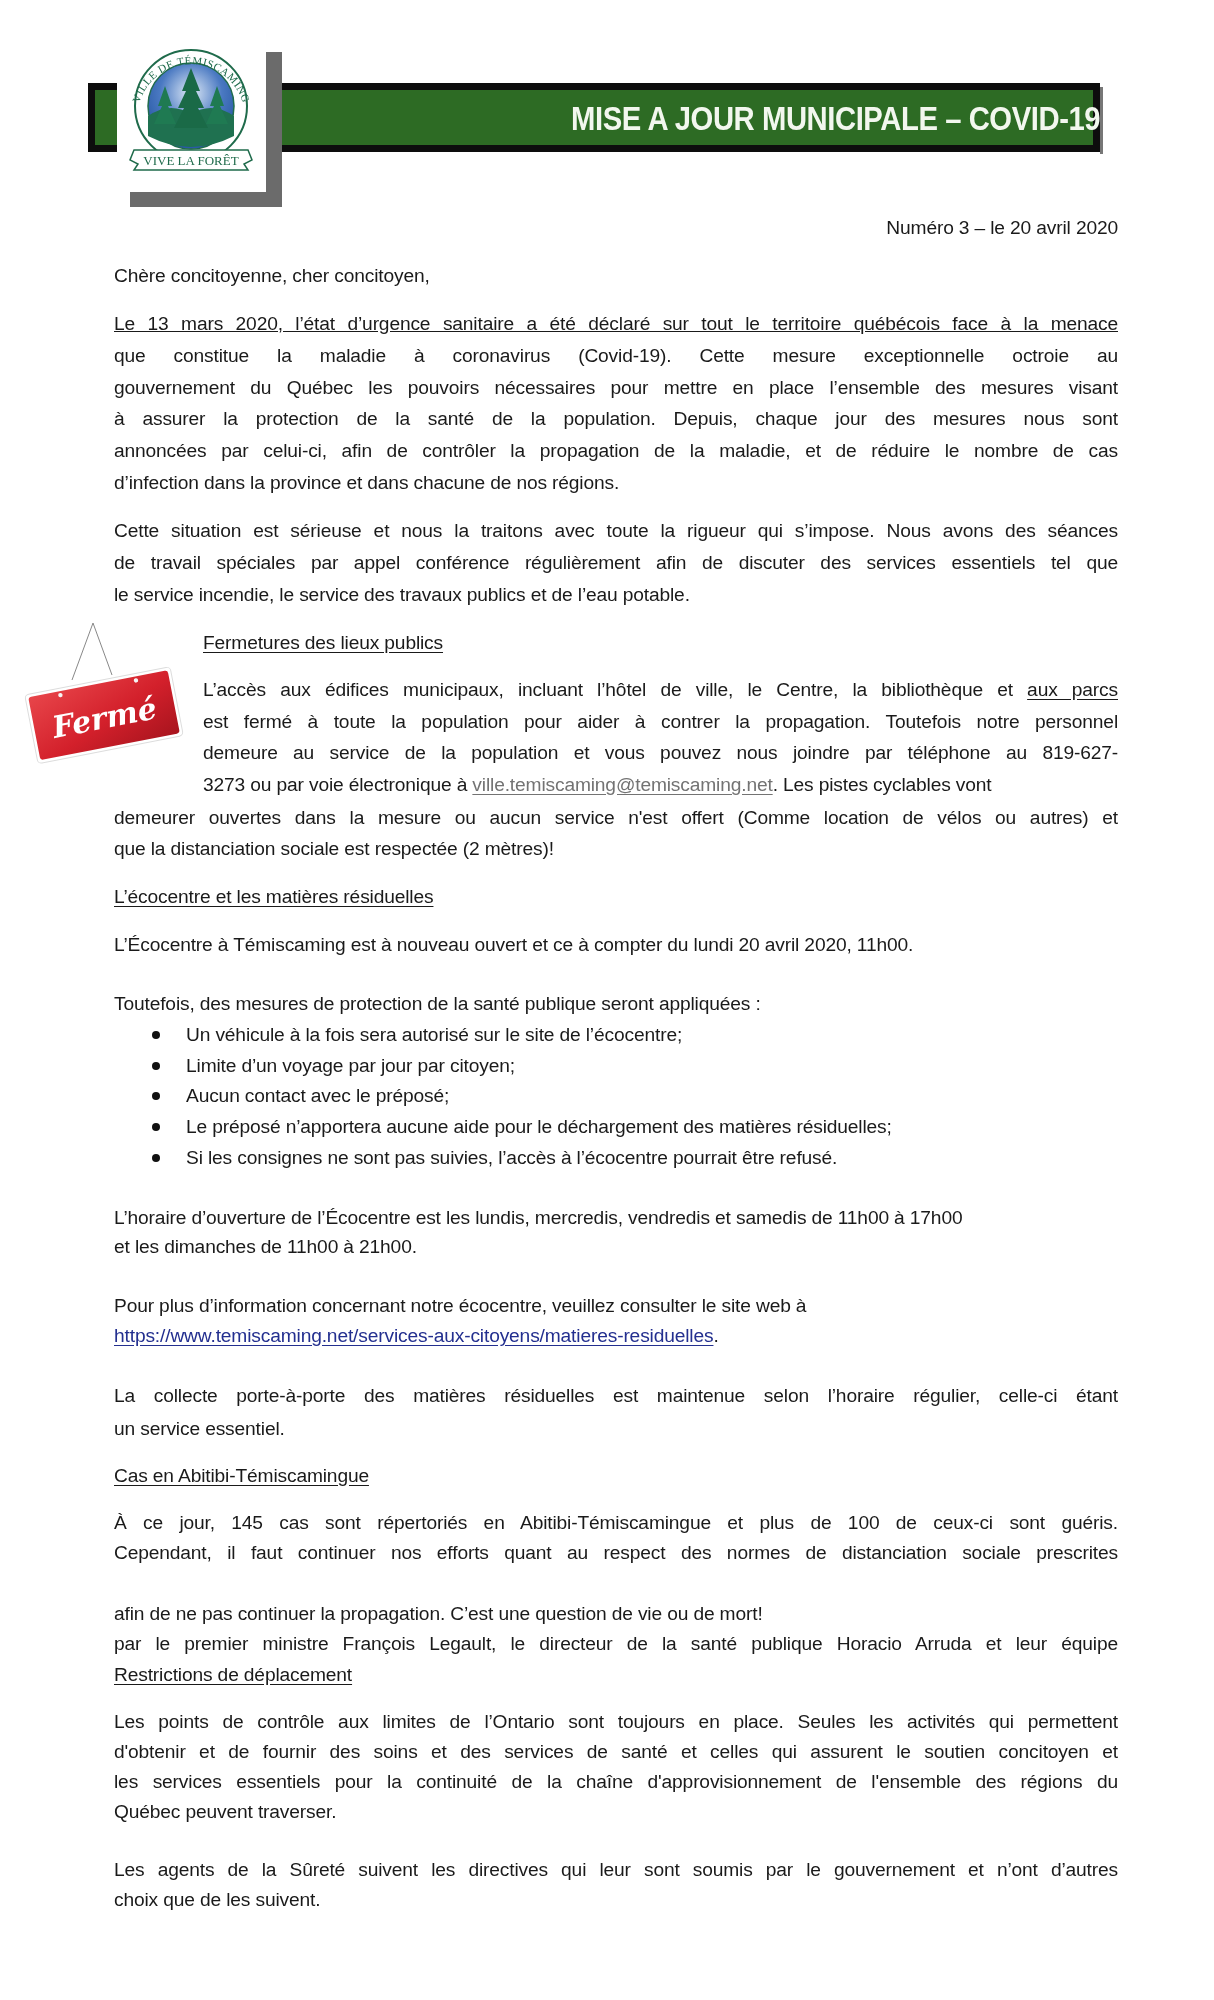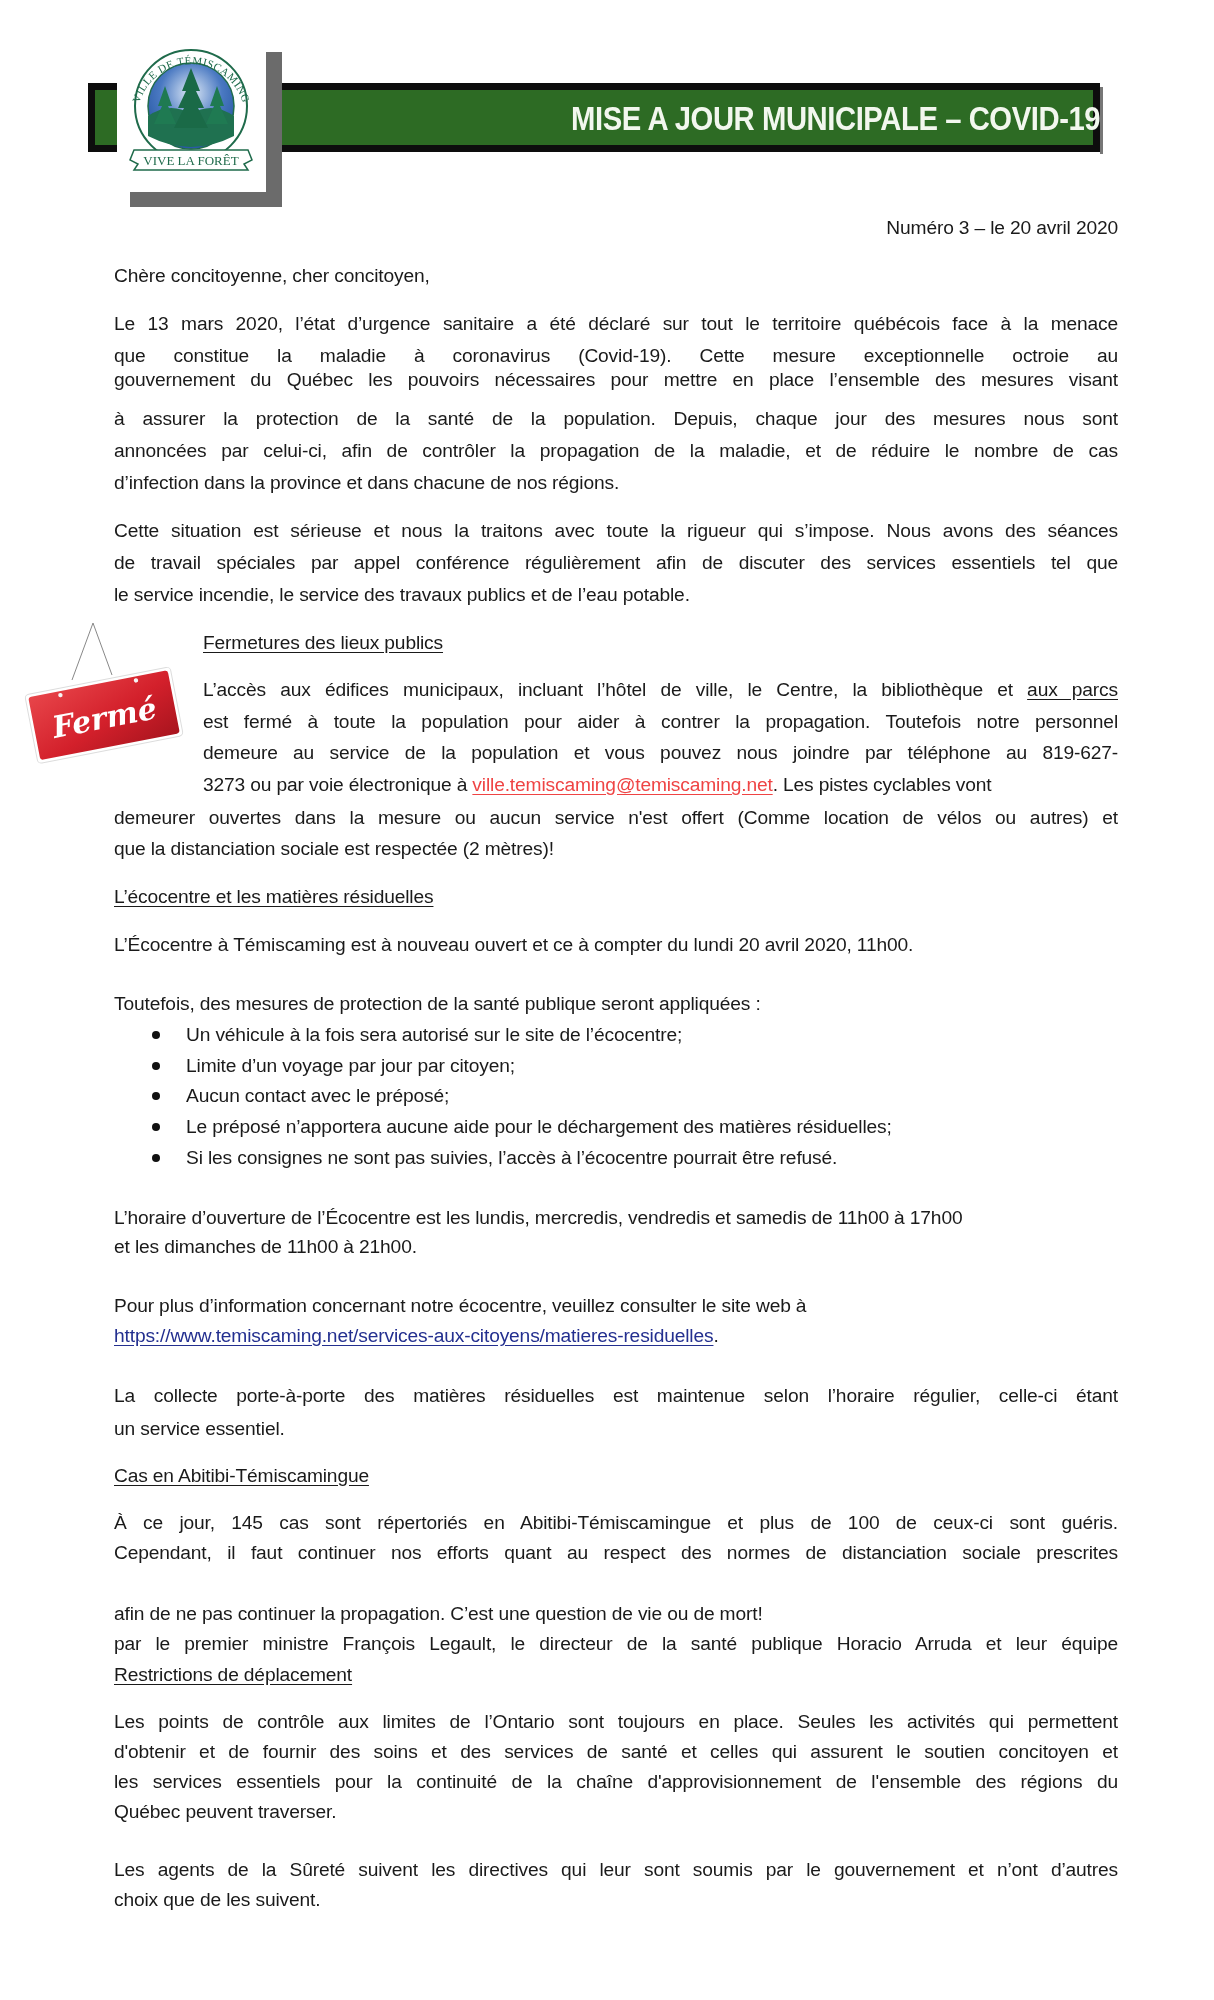--- a/index.html
+++ b/index.html
@@ -15,21 +15,21 @@
             letter-spacing:-0.5px; white-space:nowrap; }
   .banner-title span { display:inline-block; transform:scaleX(0.86); transform-origin:right center; }
   .logo-shadow { left:130px; top:52px; width:152px; height:155px; background:#6b6b6b; }
   .logo-box { left:117px; top:45px; width:149px; height:147px; background:#ffffff; }
   .logo { left:120px; top:46px; width:142px; height:132px; }
   
   .txt { font-size:19.2px; line-height:31.7px; letter-spacing:-0.15px; }
   .line { position:absolute; left:114px; width:1004px; white-space:nowrap; }
   .jline { position:absolute; white-space:nowrap; text-align:justify; text-align-last:justify; }
   .heading { position:absolute; text-decoration:underline; text-underline-offset:3px; white-space:nowrap; }
-  .link-light { color:#ef4444; text-decoration:underline; text-underline-offset:3px; }
+  .link-light { color:#737373; text-decoration:underline; text-underline-offset:3px; }
   .link-dark { color:#232f8f; text-decoration:underline; text-underline-offset:3px; }
   .ul-plain { text-decoration:underline; text-underline-offset:3px; }
   .bullet { position:absolute; left:152px; width:8px; height:8px; border-radius:50%; background:#111; }
   .date { left:700px; width:418px; text-align:right; top:212px; white-space:nowrap; }
   .sign { left:20px; top:620px; width:170px; height:160px; }
 </style>
 </head>
 <body>
 
 <div class="abs banner"></div>
@@ -58,23 +58,23 @@
   </text>
   <path d="M14,104 L128,104 L132,114 L124,118 L128,124 L14,124 L18,118 L10,114 Z" fill="#ffffff" stroke="#1f6b4b" stroke-width="1.5"></path>
   <text x="71" y="119" text-anchor="middle" font-family="'Liberation Serif', serif" font-size="13" fill="#1f6b4b">VIVE LA FORÊT</text>
 </svg>
 
 <div class="abs txt date">Numéro 3 – le 20 avril 2020</div>
 
 <div class="abs txt line" style="top:260px;">Chère concitoyenne, cher concitoyen,</div>
 
 <div>
-  <div class="txt jline" style="left:114px;width:1004px;top:308px;"><span style="white-space: nowrap;">Le 13 mars 2020, l’état d’urgence sanitaire a été déclaré sur tout le territoire québécois face à la menace</span></div>
+  <div class="txt jline" style="left:114px;width:1004px;top:308px;text-decoration:underline;"><span style="white-space: nowrap;">Le 13 mars 2020, l’état d’urgence sanitaire a été déclaré sur tout le territoire québécois face à la menace</span></div>
   <div class="txt jline" style="left:114px;width:1004px;top:340px;"><span style="white-space: nowrap;">que constitue la maladie à coronavirus (Covid-19). Cette mesure exceptionnelle octroie au</span></div>
-  <div class="txt jline" style="left:114px;width:1004px;top:364px;"><span style="white-space: nowrap;">gouvernement du Québec les pouvoirs nécessaires pour mettre en place l’ensemble des mesures visant</span></div>
+  <div class="txt jline" style="left:114px;width:1004px;top:372px;"><span style="white-space: nowrap;">gouvernement du Québec les pouvoirs nécessaires pour mettre en place l’ensemble des mesures visant</span></div>
   <div class="txt jline" style="left:114px;width:1004px;top:403px;"><span style="white-space: nowrap;">à assurer la protection de la santé de la population. Depuis, chaque jour des mesures nous sont</span></div>
   <div class="txt jline" style="left:114px;width:1004px;top:435px;"><span style="white-space: nowrap;">annoncées par celui-ci, afin de contrôler la propagation de la maladie, et de réduire le nombre de cas</span></div>
   <div class="txt line" style="top:467px;">d’infection dans la province et dans chacune de nos régions.</div>
 </div>
 
 <div>
   <div class="txt jline" style="left:114px;width:1004px;top:515px;"><span style="white-space: nowrap;">Cette situation est sérieuse et nous la traitons avec toute la rigueur qui s’impose. Nous avons des séances</span></div>
   <div class="txt jline" style="left:114px;width:1004px;top:547px;"><span style="white-space: nowrap;">de travail spéciales par appel conférence régulièrement afin de discuter des services essentiels tel que</span></div>
   <div class="txt line" style="top:579px;">le service incendie, le service des travaux publics et de l’eau potable.</div>
 </div>

